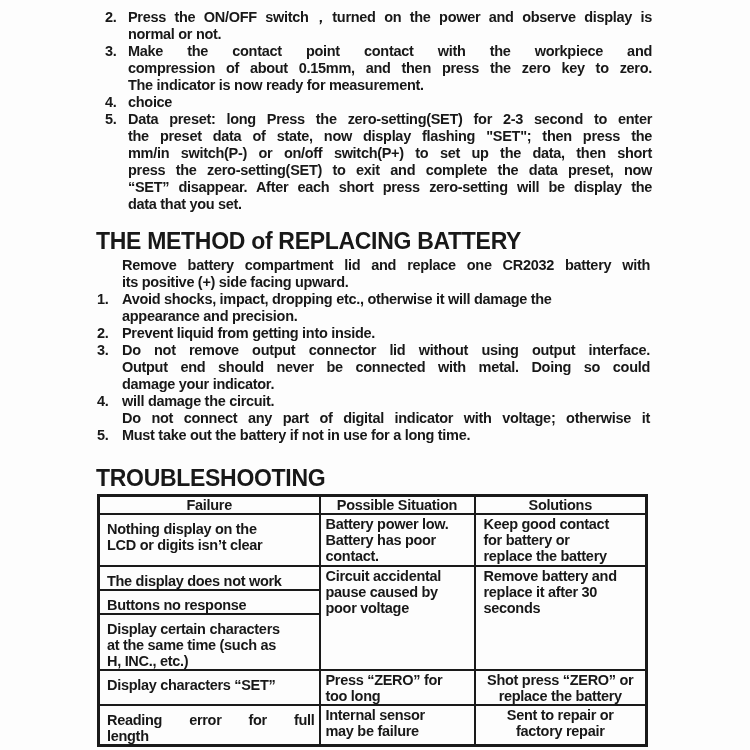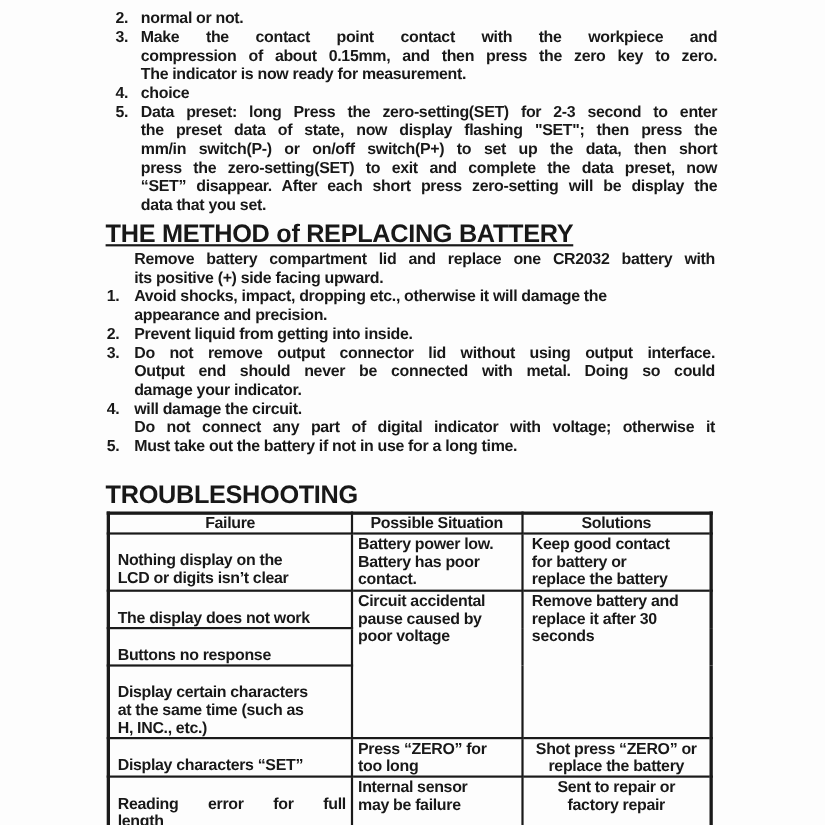--- a/index.html
+++ b/index.html
@@ -22,40 +22,40 @@
   .steps2 .num { width:25px; flex:0 0 25px; }
   .steps2 .txt { width:528px; flex:0 0 528px; }
 
   .ln { display:block; }
   .ln.j { text-align:justify; text-align-last:justify; }
 
   h2 {
     font-size:23px; line-height:24px; letter-spacing:-0.3px;
     padding-left:96px; font-weight:700;
   }
-  .h-battery { margin-top:4px; margin-bottom:4px;text-decoration:underline; }
+  .h-battery { margin-top:16px; margin-bottom:4px; }
   .h-important { margin-top:12px; margin-bottom:3px; }
   .h-trouble { margin-top:22px; margin-bottom:4px; }
 
   .para {
     padding-left:122px; width:650px;
     font-size:14.5px; line-height:17px; letter-spacing:-0.3px;
   }
 
   
   table.ts {
     margin-left:97px; border-collapse:collapse; table-layout:fixed;
     width:548px; border:3px solid #1a1a1a;
     font-size:14.5px; line-height:16px; letter-spacing:-0.3px;
   }
   table.ts th, table.ts td {
     border:2px solid #1a1a1a; vertical-align:top; overflow:hidden;
   }
   table.ts th { font-weight:700; text-align:center; padding:0; }
-  td.c1 { padding:16px 4px 0 7px; }
+  td.c1 { padding:6px 4px 0 7px; }
   td.c2 { padding:1px 2px 0 5px; }
   td.c3 { padding:1px 2px 0 8px;margin-left:36px; }
   td.cen { text-align:center; padding-left:2px; }
   td.vmid { vertical-align:middle; }
   tr.hrow { height:18px; }
   tr.r1  { height:52px; }
   tr.r2a { height:19px; }
   tr.r2b { height:17px; }
   tr.r2c { height:50px; }
   tr.r3  { height:32px; }
@@ -63,20 +63,21 @@
 </style>
 </head>
 <body>
 
 <div class="page">
 
   <div class="steps steps1">
     <div class="step">
       <span class="num">2.</span>
       <div class="txt">
+          <div class="ln j">Press the ON/OFF switch，turned on the power and observe display is</div>
           <div class="ln">normal or not.</div>
         </div>
     </div>
     <div class="step">
       <span class="num">3.</span>
       <div class="txt">
           <div class="ln j">Make the contact point contact with the workpiece and</div>
           <div class="ln j">compression of about 0.15mm, and then press the zero key to zero.</div>
           <div class="ln">The indicator is now ready for measurement.</div>
         </div>

